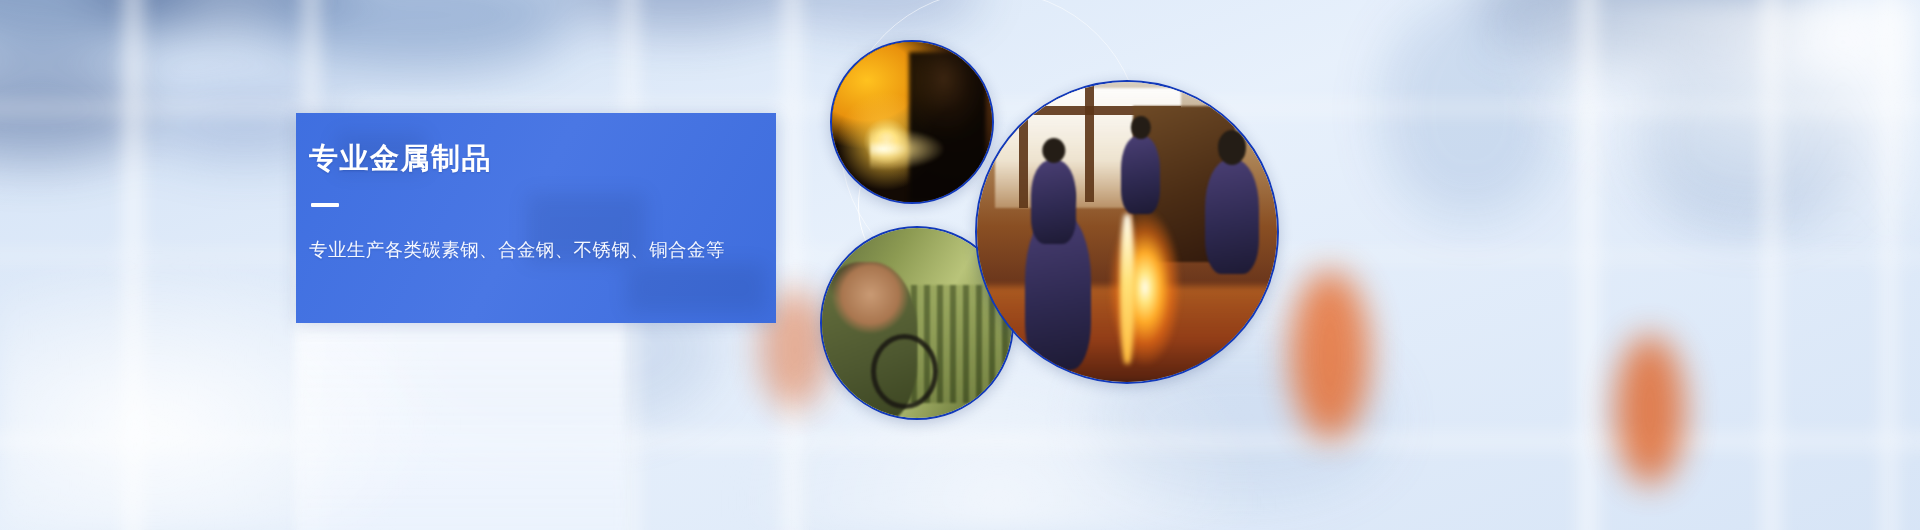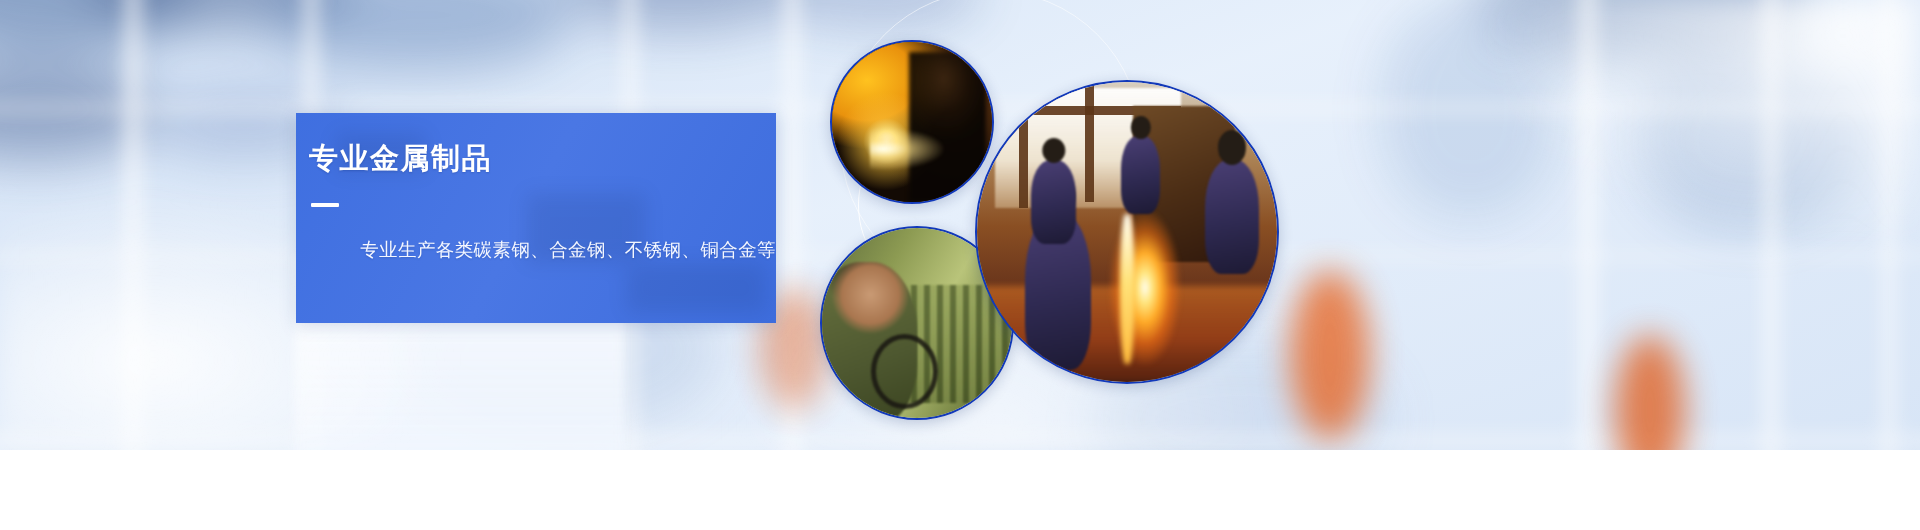--- a/index.html
+++ b/index.html
@@ -9,21 +9,21 @@
     background: #ffffff;
   }
   body {
     font-family: "Liberation Sans", "DejaVu Sans", sans-serif;
   }
 
   
   .banner {
     position: relative;
     width: 1920px;
-    height: 450px;
+    height: 530px;
     overflow: hidden;
     background: #cfddf2;
   }
 
   
   .bg-layer {
     position: absolute;
     inset: 0;
     overflow: hidden;
   }
@@ -147,21 +147,20 @@
     color: #f4f7ff;
     font-size: 18.5px;
     line-height: 1.62;
     letter-spacing: .4px;
     font-weight: 500;
     text-shadow: 0 1px 2px rgba(20,45,110,.22);
   }
   .card-desc span {
     display: block;
     white-space: nowrap;
-    text-align: right;
   }
 
   
   .circles {
     position: absolute;
     left: 810px;
     top: 0;
     width: 740px;
     height: 530px;
   }

